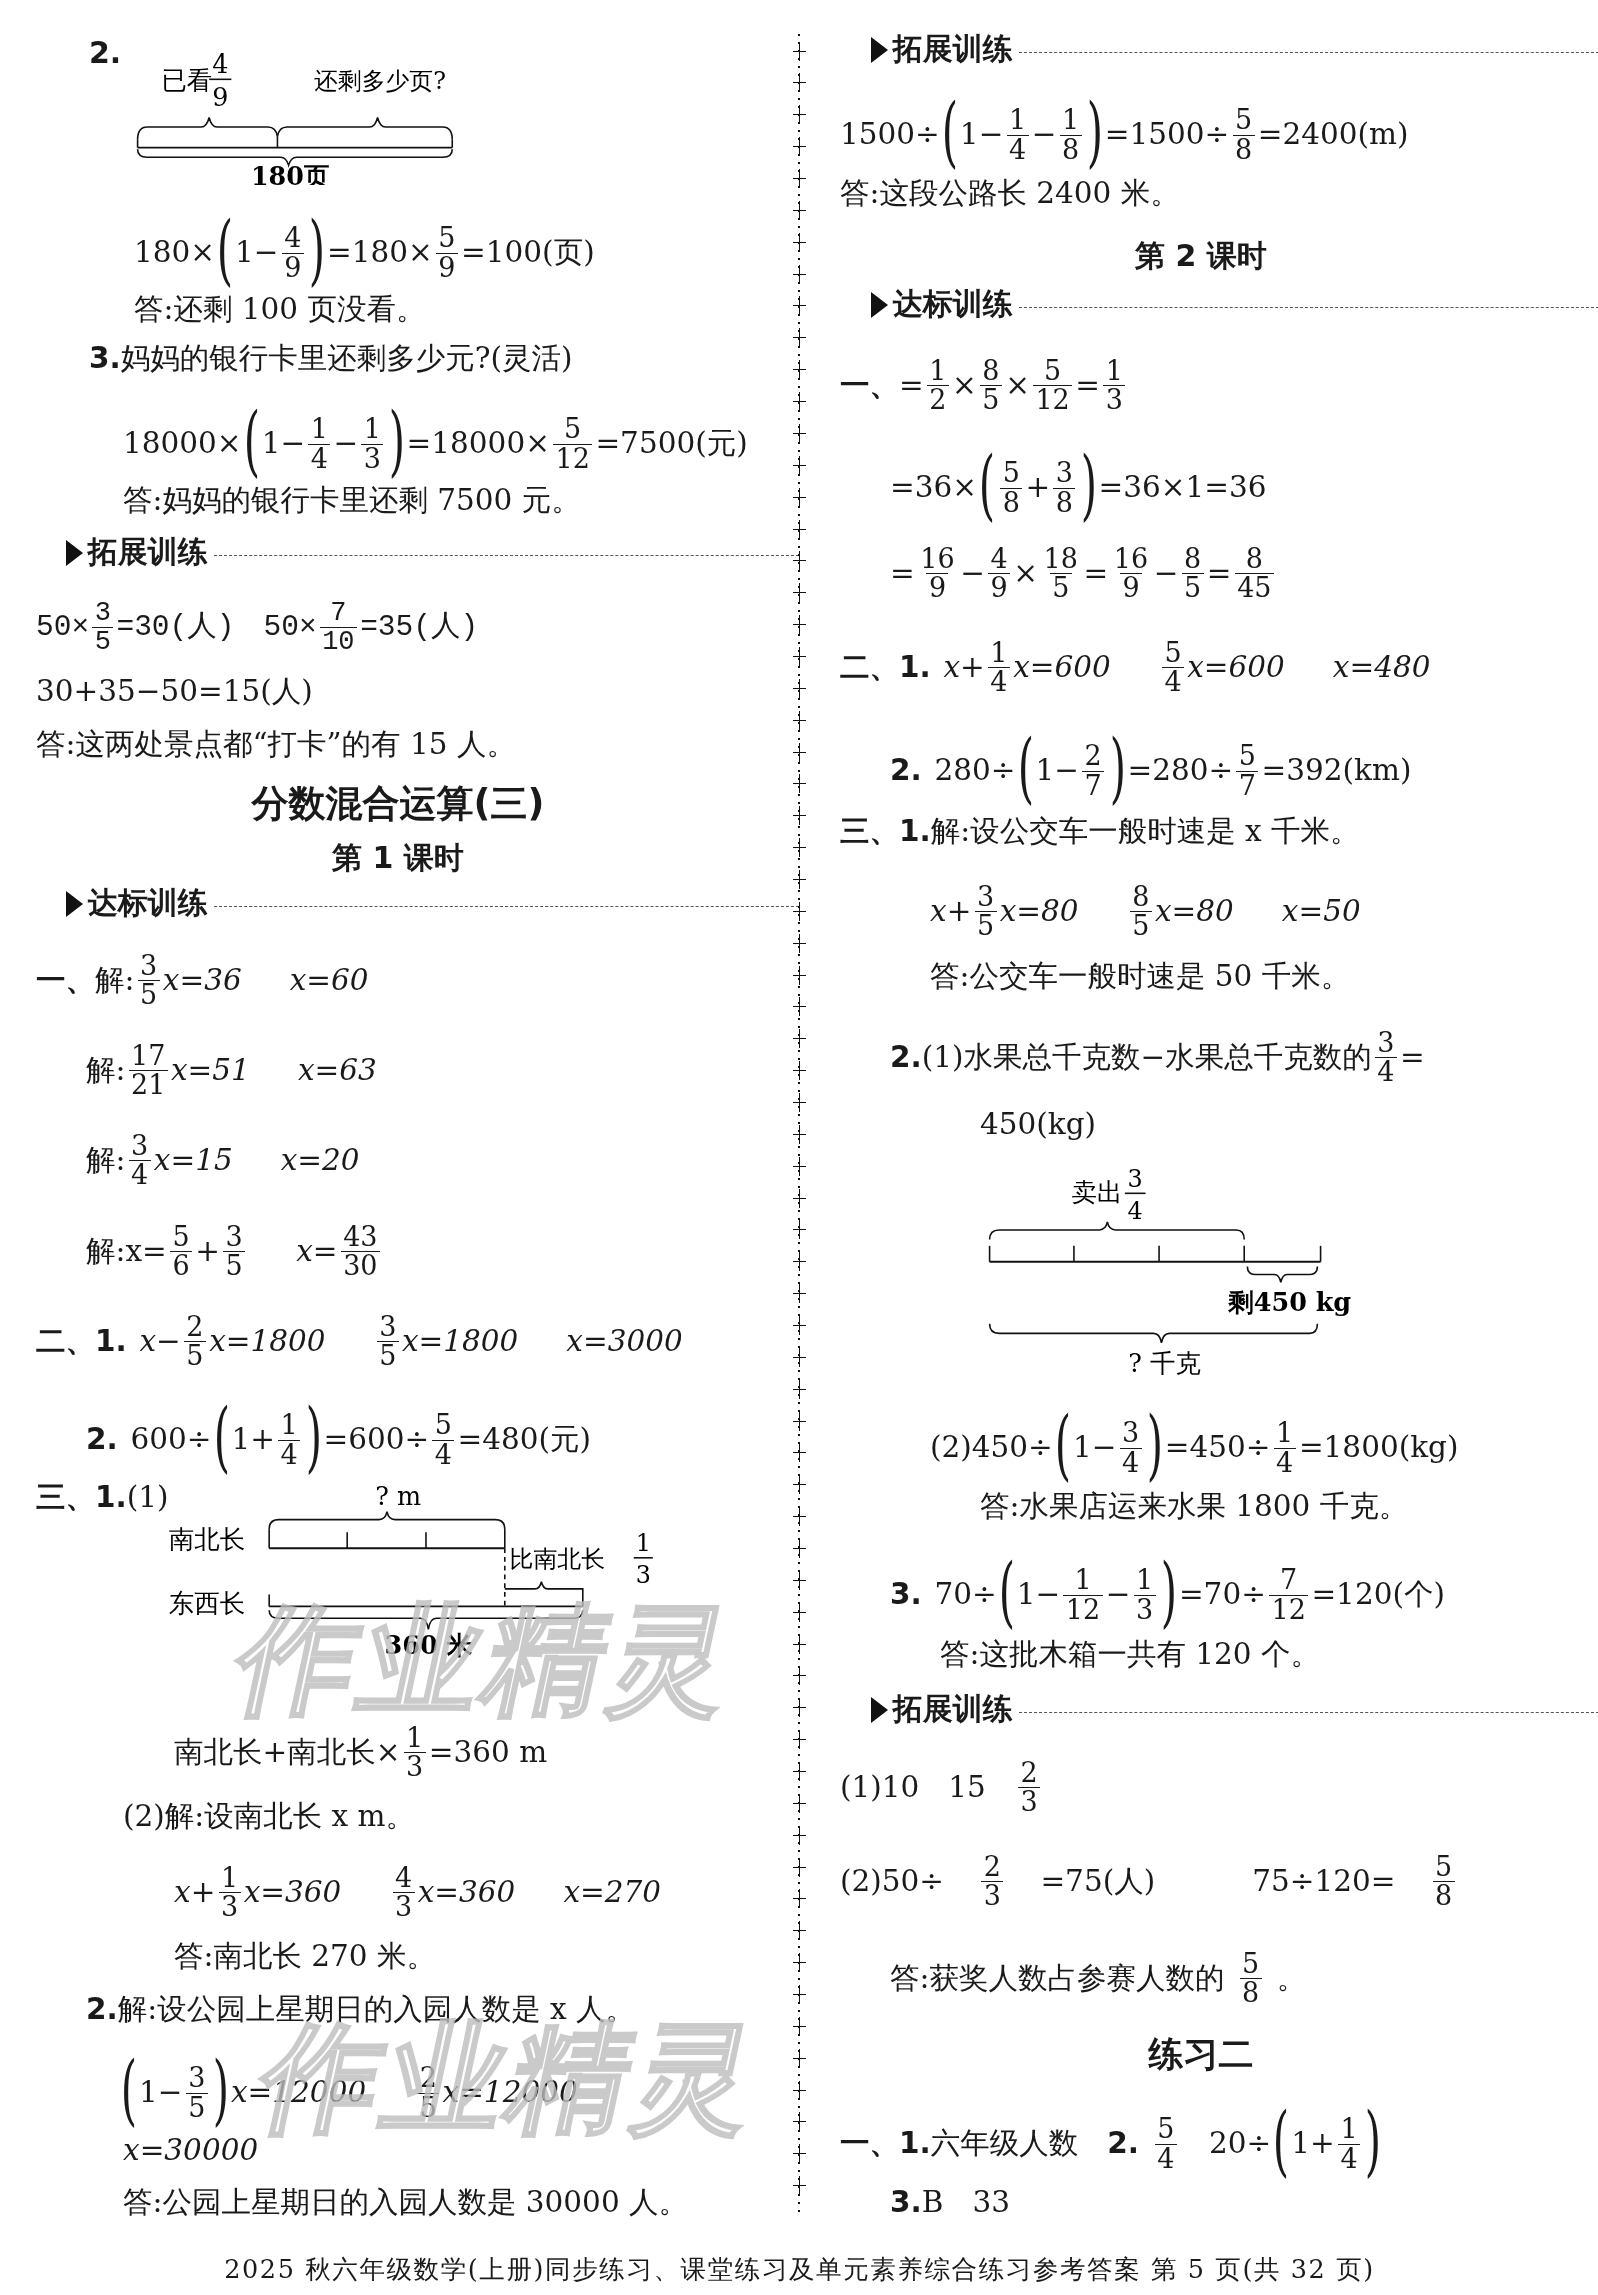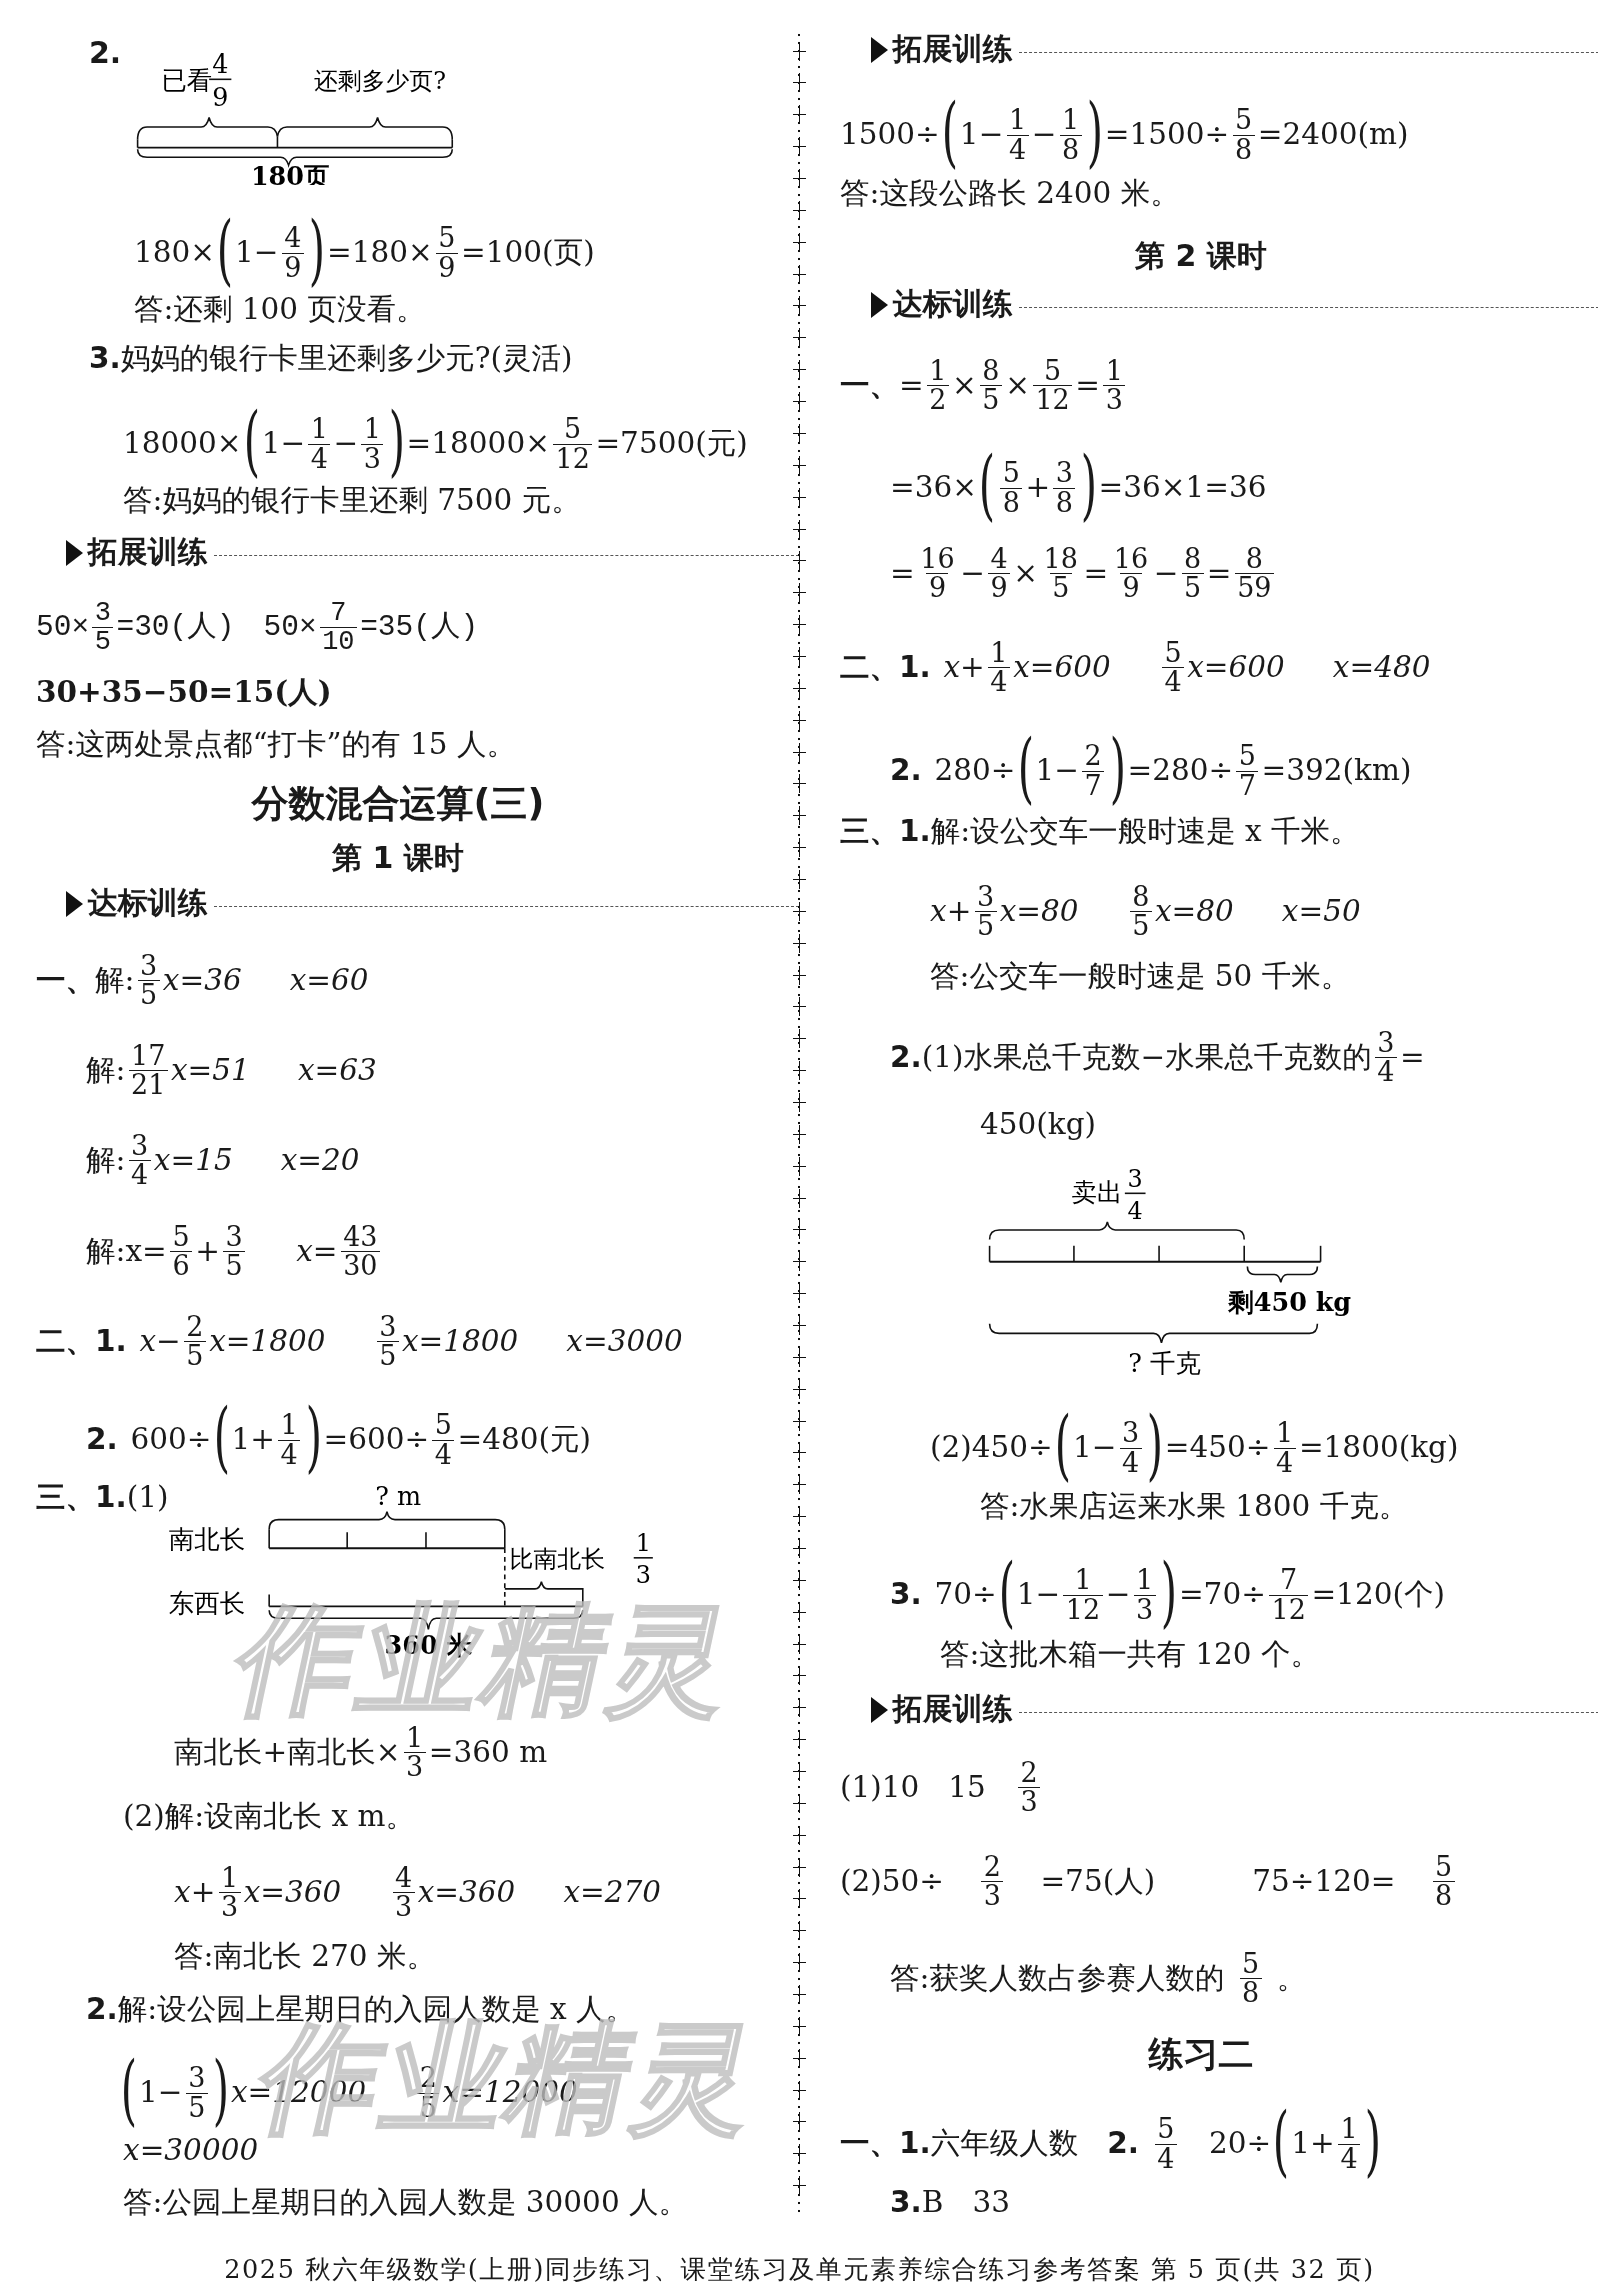--- a/index.html
+++ b/index.html
@@ -112,21 +112,21 @@
       </span>
     <span>=30(人)</span>
       <span class="sp"></span>
     <span>50×</span>
     <span class="frac">
         <span class="num">7</span>
         <span class="den">10</span>
       </span>
     <span>=35(人)</span>
   </div>
-  <div class="line" style="left:36px;top:677px;font-weight:bold;">30+35−50=15(人)</div>
+  <div class="line" style="left:36px;top:677px;">30+35−50=15(人)</div>
   <div class="line" style="left:36px;top:730px;">答:这两处景点都“打卡”的有 15 人。</div>
 
   <div class="title" style="left:0;width:796px;top:779px;font-size:37px;">分数混合运算(三)</div>
   <div class="title" style="left:0;width:796px;top:838px;font-size:30px;">第 1 课时</div>
 
   <div class="sect" style="left:38px;top:886px;width:733px;">
     <span class="tri"></span>
     <span class="lbl">达标训练</span>
     <span class="dash"></span>
   </div>
@@ -469,21 +469,21 @@
         <span class="den">9</span>
       </span>
     <span>−</span>
     <span class="frac">
         <span class="num">8</span>
         <span class="den">5</span>
       </span>
     <span>=</span>
     <span class="frac">
         <span class="num">8</span>
-        <span class="den">59</span>
+        <span class="den">45</span>
       </span>
   </div>
 
   <div class="line" style="left:840px;top:639px;">
     <span class="b">二、</span>
       <span class="b">1.</span>
       <span style="width:12.7px;display:inline-block"></span>
     <span class="it">x+</span>
     <span class="frac">
         <span class="num">1</span>

